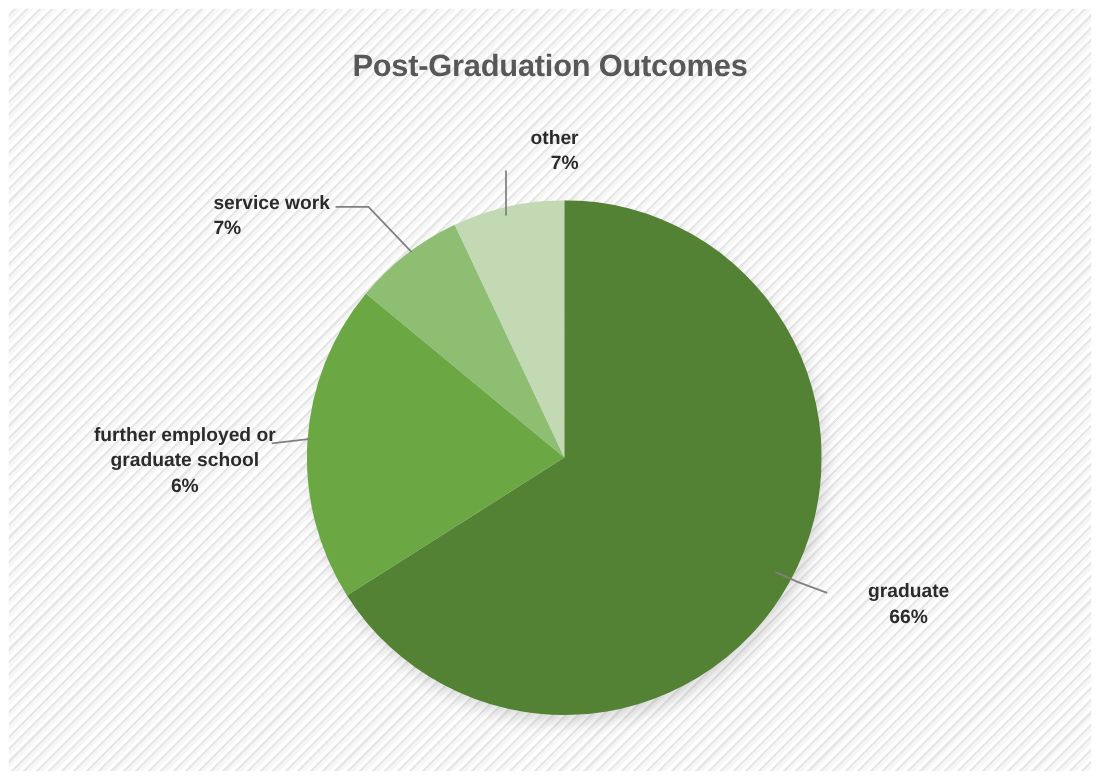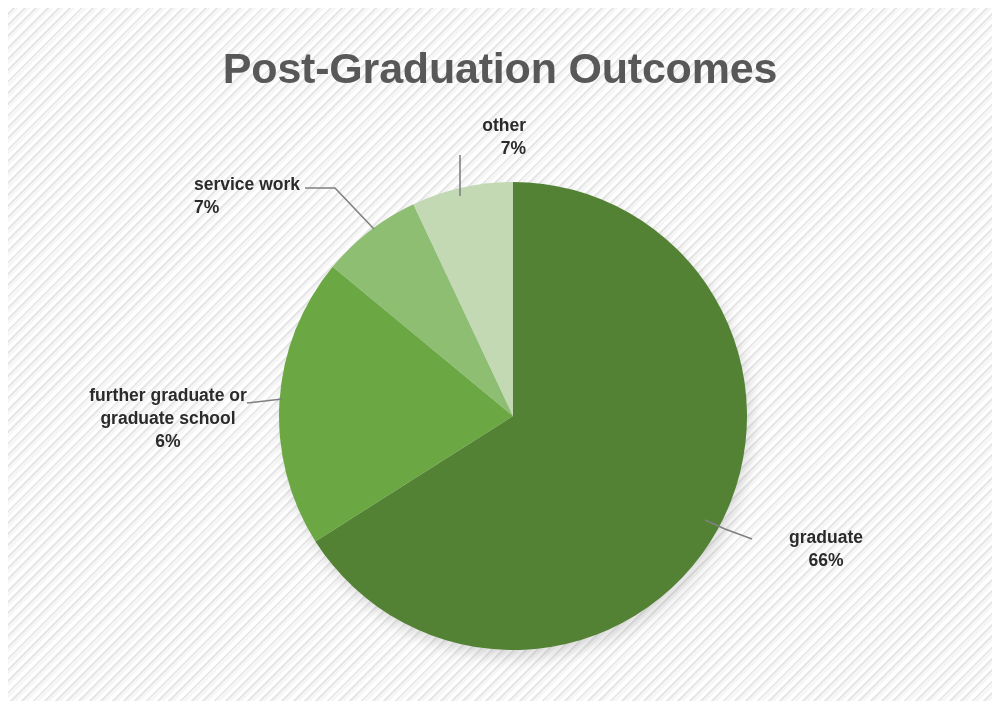--- a/index.html
+++ b/index.html
@@ -33,21 +33,21 @@
       );
     overflow: hidden;
   }
 
   #chart-title {
     position: absolute;
     left: 0;
     top: 36px;
     width: 984px;
     text-align: center;
-    font-size: 43px;
+    font-size: 28px;
     font-weight: bold;
     color: #585858;
     letter-spacing: -0.2px;
   }
 
   
   #pie-wrap {
     position: absolute;
     left: 271px;   
     top: 174px;    
@@ -128,21 +128,21 @@
     <span class="lbl-line">other</span>
     <span class="lbl-line">7%</span>
   </div>
 
   <div class="pie-label" id="label-service">
     <span class="lbl-line">service work</span>
     <span class="lbl-line">7%</span>
   </div>
 
   <div class="pie-label" id="label-further">
-    <span class="lbl-line">further graduate or</span>
+    <span class="lbl-line">further employed or</span>
     <span class="lbl-line">graduate school</span>
     <span class="lbl-line">6%</span>
   </div>
 
   <div class="pie-label" id="label-employed">
     <span class="lbl-line">graduate</span>
     <span class="lbl-line">66%</span>
   </div>
 
 </div>

